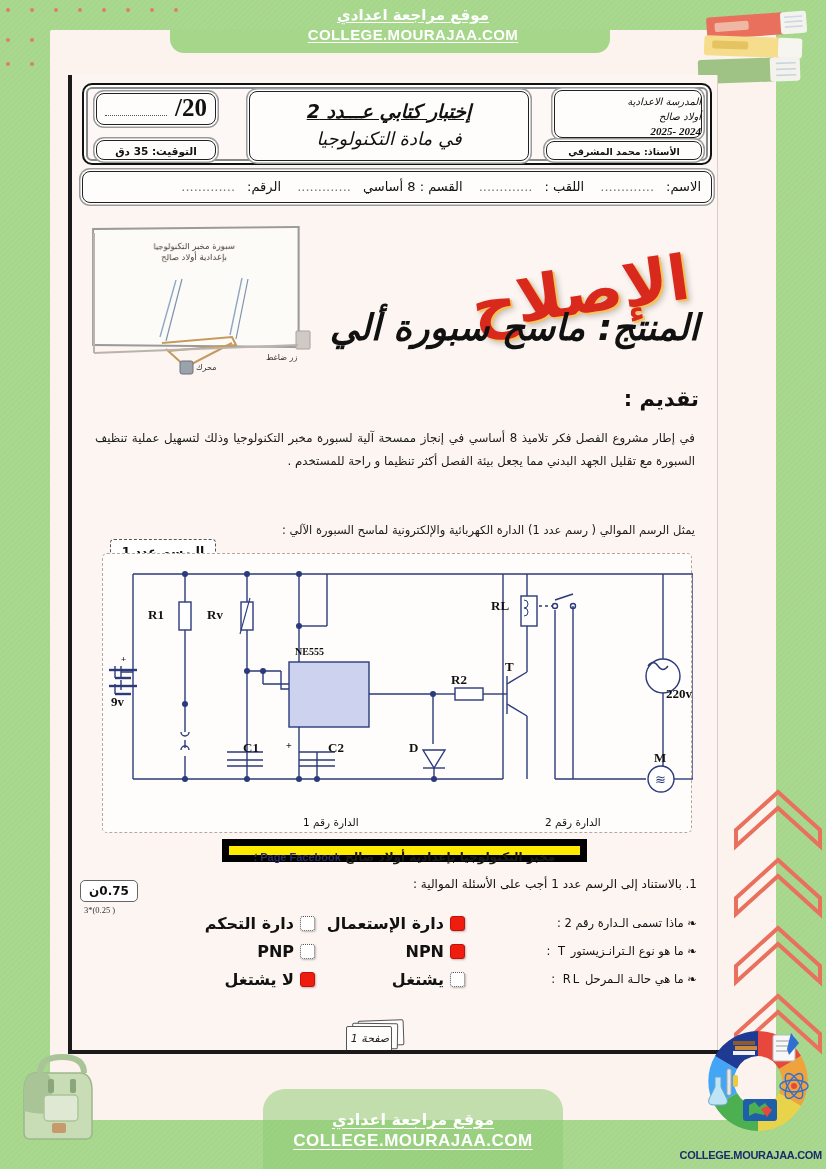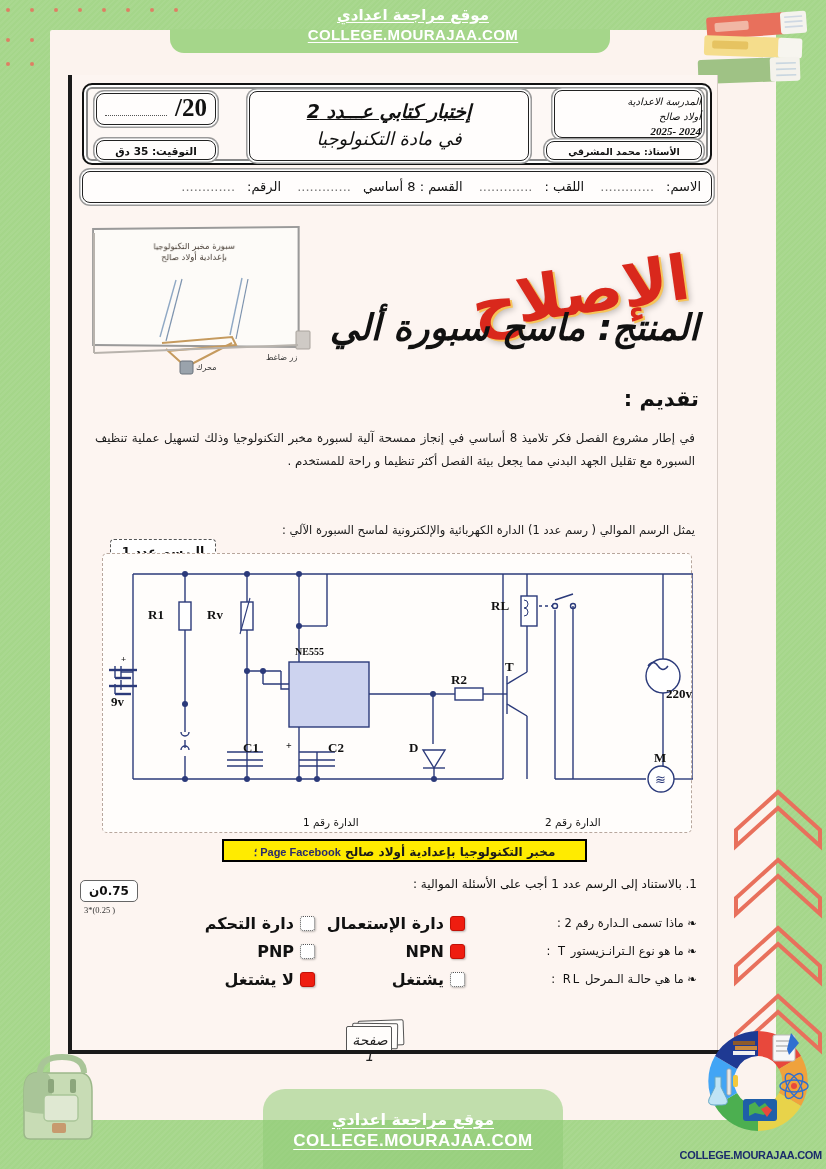--- a/index.html
+++ b/index.html
@@ -154,21 +154,21 @@
     position:absolute; left:38px; top:464px; width:106px; height:25px;
     border:1.5px dashed #555; border-radius:4px; background:#fff;
     text-align:center; line-height:24px; direction:rtl; font-size:12.5px;
     font-weight:bold; color:#111; letter-spacing:1px;
   }
   .cap1{ position:absolute; left:200px; bottom:4px; direction:rtl; font-size:10.5px; color:#111;}
   .cap2{ position:absolute; left:442px; bottom:4px; direction:rtl; font-size:10.5px; color:#111;}
   
   .fbband{
     position:absolute; left:150px; top:764px; width:365px; height:23px;
-    background:#ffeb00; border:2px solid #000000;
+    background:#ffeb00; border:7px solid #000000;
     text-align:center; line-height:22px; direction:rtl; font-size:12px;
     font-weight:bold; color:#1a1a1a;
   }
   .fbband .en{ font-family:"Liberation Sans", sans-serif; color:#2a2a6a; font-size:11px;}
   
   .qnum-box{
     position:absolute; left:8px; top:805px; width:58px; height:22px;
     border:1.5px solid #666; border-radius:5px; background:#fff;
     text-align:center; line-height:21px; font-size:12px; font-weight:bold;
     direction:rtl; color:#111; font-family:"Liberation Serif", serif;
@@ -190,21 +190,21 @@
   .chk{ width:15px; height:15px; border:1.5px dotted #555; border-radius:3px; background:#fff;
         box-shadow:1px 1px 2px rgba(0,0,0,.25);}
   .chk.on{ background:#ef1d10; border:1.5px solid #c21107;}
   
   .pgicon{ position:absolute; left:272px; top:945px; width:64px; height:34px;}
   .pgicon .sheet{ position:absolute; border:1.2px solid #555; background:#fffdfb; border-radius:2px;}
   .pgicon .s1{ left:14px; top:0; width:46px; height:26px; transform:rotate(-2deg);}
   .pgicon .s2{ left:8px; top:3px; width:46px; height:26px; transform:rotate(1deg);}
   .pgicon .s3{ left:2px; top:6px; width:46px; height:26px;}
   .pgicon .t{ position:absolute; left:4px; top:12px; width:44px; text-align:center;
-              direction:rtl; font-size:14px; font-style:italic; color:#222;}
+              direction:rtl; font-size:11px; font-style:italic; color:#222;}
   
   .books{ position:absolute; right:2px; top:6px; width:130px; height:78px; }
   .backpack{ position:absolute; left:14px; bottom:28px; width:100px; height:92px; }
   .logo{ position:absolute; right:0px; bottom:20px; width:135px; height:120px;}
   .logo-url{ position:absolute; right:4px; bottom:8px; font-size:11px; font-weight:bold;
              color:#1b2b6b; letter-spacing:-.3px; font-family:"Liberation Sans", sans-serif;}
   .chevrons{ position:absolute; right:0px; top:780px; width:92px; height:290px;}
   .arabic{ font-family:"DejaVu Sans", sans-serif; }
 </style>
 </head>

